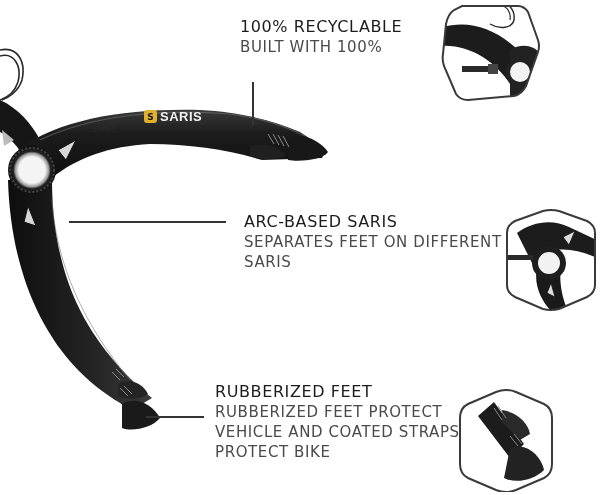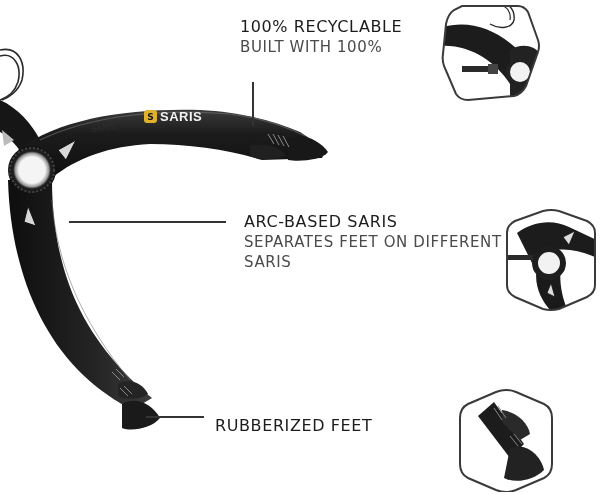--- a/index.html
+++ b/index.html
@@ -99,22 +99,27 @@
   </div>
 
   <div class="feature" style="left:244px;top:212px;">
     <div class="title">ARC-BASED SARIS</div>
     <div class="desc">
       <span>SEPARATES FEET ON DIFFERENT</span>
       <span>SARIS</span>
     </div>
   </div>
 
-  <div class="feature" style="left:215px;top:416px;">
+  <div class="feature" style="left:215px;top:382px;">
     <div class="title">RUBBERIZED FEET</div>
+    <div class="desc">
+      <span>RUBBERIZED FEET PROTECT</span>
+      <span>VEHICLE AND COATED STRAPS</span>
+      <span>PROTECT BIKE</span>
+    </div>
   </div>
 
   <svg class="hex" style="left:440px;top:0px;" width="100" height="104" viewBox="0 0 100 104">
     <defs>
         <clipPath id="hc1">
           <path d="M22 6 L78 6 Q 84 6 88 12 L 98 40 Q 100 46 98 52 L 86 86 Q 82 94 74 96 L 28 100 Q 20 100 16 94 L 4 66 Q 2 60 3 54 L 6 24 Q 8 14 14 10 Z"></path>
         </clipPath>
       </defs>
     <g clip-path="url(#hc1)">
       <rect width="100" height="104" fill="#fff"></rect>

